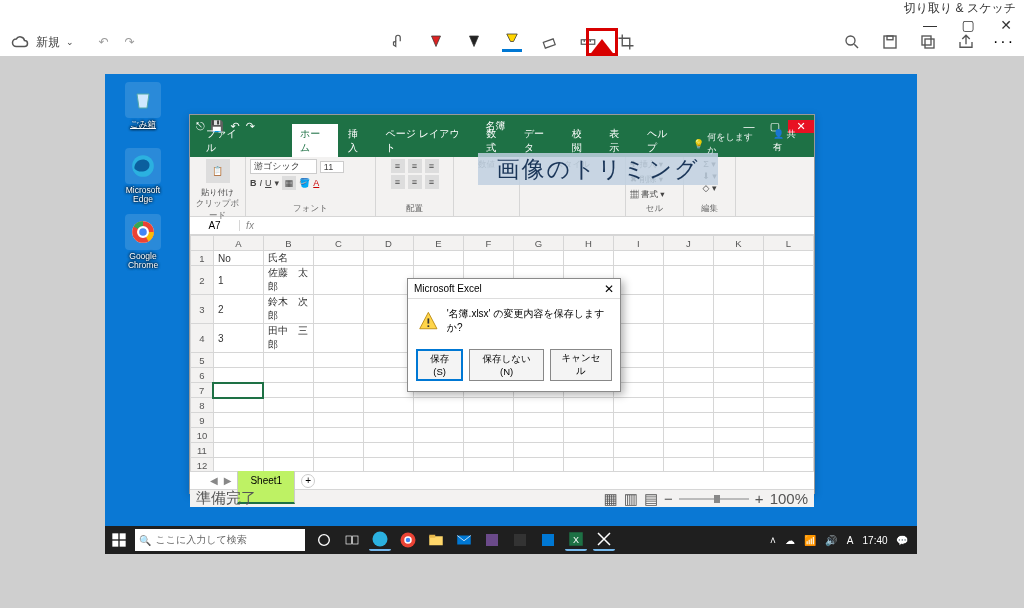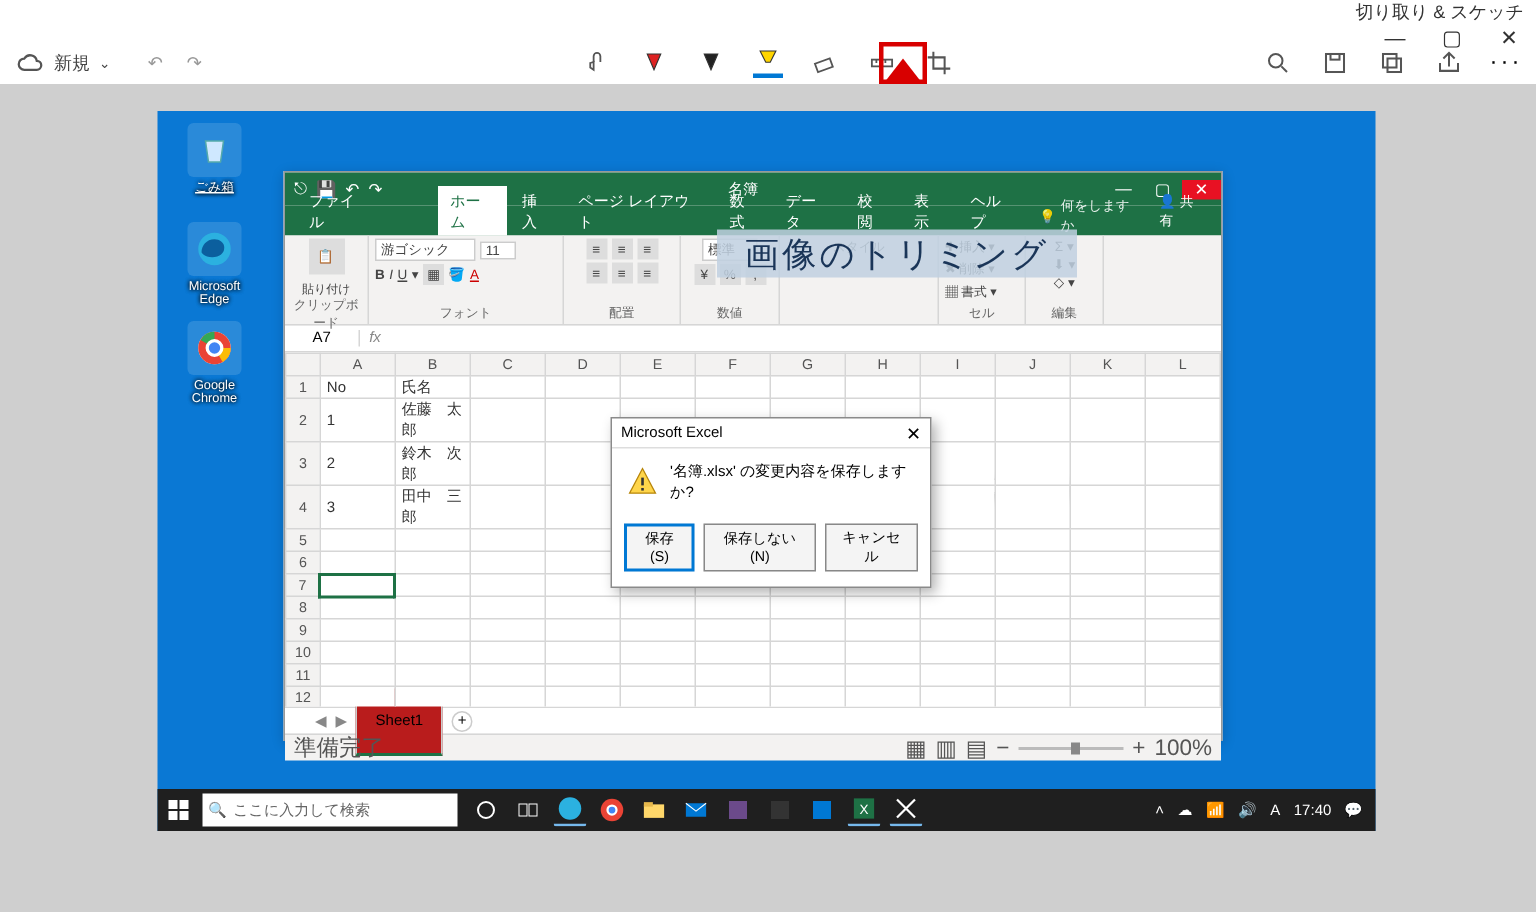--- a/index.html
+++ b/index.html
@@ -55,21 +55,21 @@
 .excel .fbar { height:18px; border-bottom:1px solid #d6d6d6; display:flex; align-items:center; font-size:10px; }
 .excel .fbar .nm { width:50px; text-align:center; border-right:1px solid #d6d6d6; }
 .excel .fbar .fx { width:20px; text-align:center; color:#888; font-style:italic; }
 .excel .grid { position:relative; height:236px; overflow:hidden; }
 .excel .grid table { border-collapse:collapse; width:100%; font-size:10px; color:#333; }
 .excel .grid th,.excel .grid td { border:1px solid #d6d6d6; height:15px; padding:0 4px; text-align:left; background:#fff; font-weight:normal; }
 .excel .grid th { background:#f3f2f1; text-align:center; font-size:9.5px; color:#555; }
 .excel .grid .rh { background:#f3f2f1; text-align:center; width:22px; font-size:9.5px; color:#555;}
 .excel .grid td.sel { border:2px solid #1e7145; }
 .excel .sheetbar { height:18px; border-top:1px solid #d6d6d6; display:flex; align-items:center; font-size:10px; gap:6px; padding-left:20px; }
-.excel .sheetbar .st { border:1px solid #ccc; border-bottom:2px solid #1e7145; padding:16px 12px; background:#b91c1c;}
+.excel .sheetbar .st { border:1px solid #ccc; border-bottom:2px solid #1e7145; padding:16px 12px; background:#bef264;}
 .excel .sheetbar .plus { width:14px; height:14px; border:1px solid #ccc; border-radius:50%; display:flex; align-items:center; justify-content:center; font-size:10px;}
 .excel .status { height:18px; background:#f3f2f1; border-top:1px solid #d6d6d6; font-size:15px; display:flex; align-items:center; padding:0 6px; color:#555;}
 .excel .status .r { margin-left:auto; display:flex; gap:6px; align-items:center;}
 .excel .status .r .slider { width:70px; height:2px; background:#bbb; position:relative; }
 .excel .status .r .slider::after{content:"";position:absolute;left:50%;top:-3px;width:6px;height:8px;background:#888;}
 
 
 .dlg { position:absolute; left:302px; top:204px; width:214px; background:#fff; border:1px solid #8a8a8a; box-shadow:3px 3px 8px rgba(0,0,0,.3); }
 .dlg .dtitle { height:20px; border-bottom:1px solid #ddd; display:flex; align-items:center; font-size:10px; padding:0 6px; }
 .dlg .dtitle .x { margin-left:auto; font-size:12px; }
@@ -287,28 +287,20 @@
                   <span class="ic">≡</span>
                   <span class="ic">≡</span>
                 </div>
             </div>
             <div class="lbl">
                 <span>配置</span>
                 <span class="dlg">◢</span>
               </div>
           </div>
           <div class="grp" style="width:66px;">
-            <div class="body" style="flex-direction:column; gap:2px;">
-              <span style="border:1px solid #ccc; padding:0 14px 0 3px; background:#fff; font-size:9px;">標準</span>
-              <div class="line">
-                  <span class="ic">¥</span>
-                  <span class="ic">%</span>
-                  <span class="ic">,</span>
-                </div>
-            </div>
             <div class="lbl">
                 <span>数値</span>
                 <span class="dlg">◢</span>
               </div>
           </div>
           <div class="grp" style="width:106px;">
             <div class="lbl">
                 <span>スタイル</span>
               </div>
           </div>

